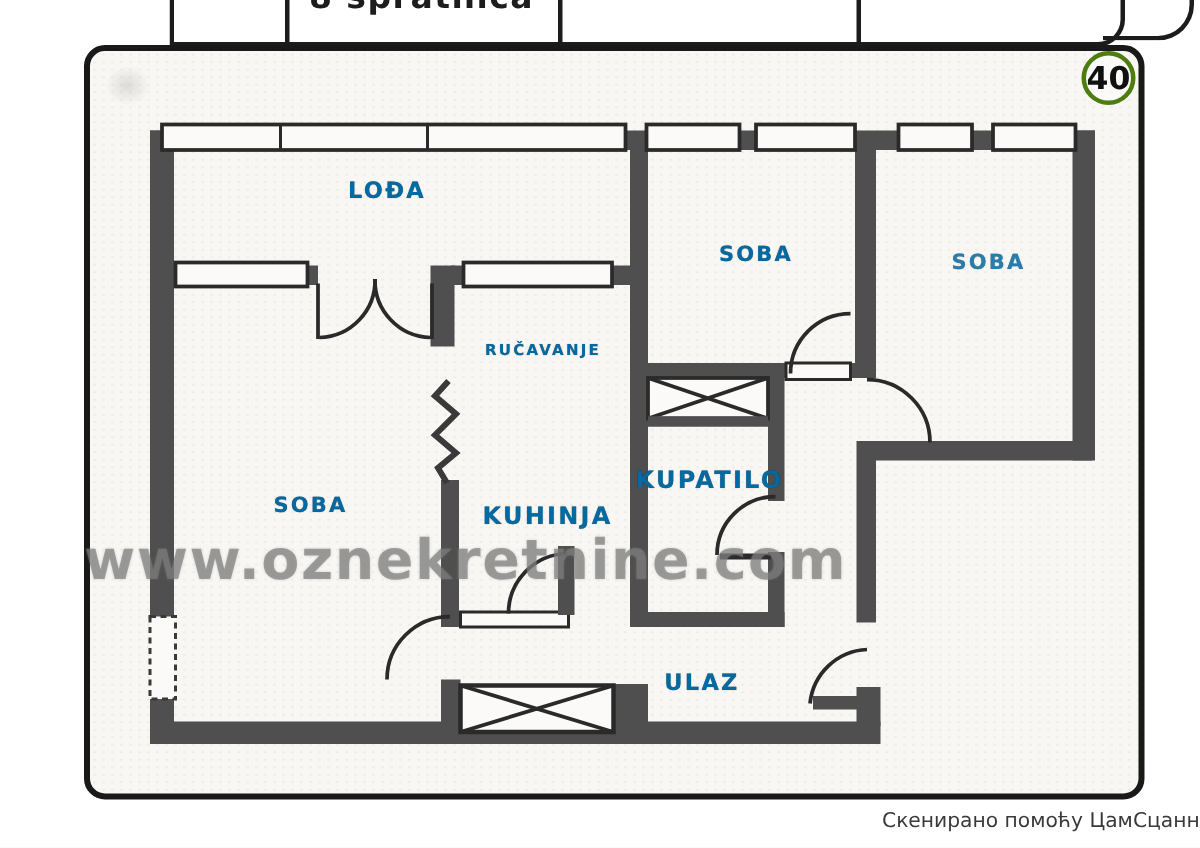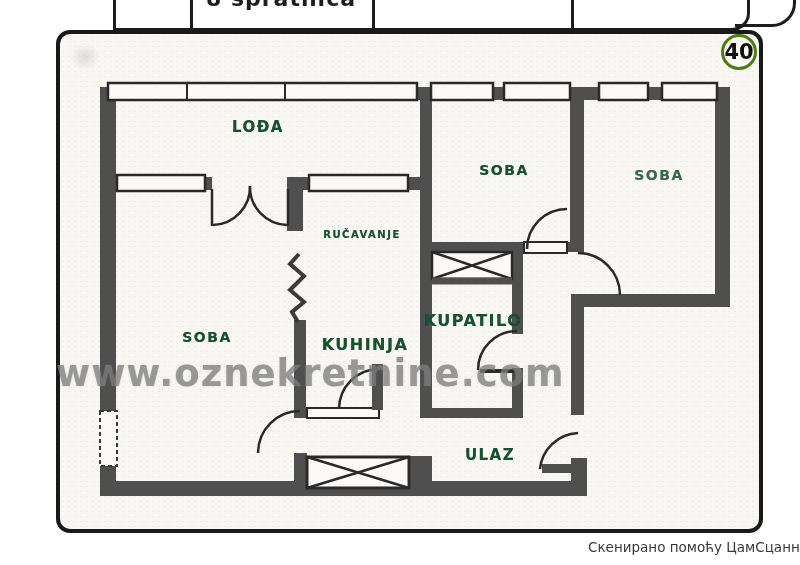--- a/index.html
+++ b/index.html
@@ -27,30 +27,30 @@
     background-size:6px 5px;}
   .smudge{position:absolute;left:68px;top:42px;width:34px;height:30px;border-radius:50%;
     background:radial-gradient(ellipse at center, rgba(110,110,110,0.20), transparent 62%);}
   .badge40{position:absolute;left:721px;top:34px;width:36px;height:36px;border-radius:50%;
     border:3px solid #4d7c0f;box-sizing:border-box;display:flex;align-items:center;justify-content:center;
     font-size:21px;font-weight:bold;color:#101010;background:rgba(255,255,255,.4);}
   
   svg.plan{position:absolute;left:0;top:0;z-index:1;pointer-events:none;}
   
   .room-label{position:absolute;transform:translate(-50%,-50%);z-index:2;
-    font-weight:bold;color:#14532d;letter-spacing:1.5px;white-space:nowrap;
+    font-weight:bold;color:#0369a1;letter-spacing:1.5px;white-space:nowrap;
     text-shadow:0 0 0.6px rgba(20,20,20,0.55);}
   .lab-loggia  {left:258px;top:127px;font-size:15px;}
   .lab-sobatop {left:504px;top:170px;font-size:14px;}
   .lab-sobarig {left:659px;top:175px;font-size:14px;opacity:.85;}
   .lab-dining  {left:362px;top:234px;font-size:10px;}
   .lab-sobalft {left:207px;top:337px;font-size:14px;}
   .lab-kitchen {left:365px;top:344px;font-size:16px;}
   .lab-bath    {left:473px;top:320px;font-size:16px;}
-  .lab-entry   {left:490px;top:455px;font-size:15px;}
+  .lab-entry   {left:468px;top:455px;font-size:15px;}
   
   .watermark{position:absolute;left:56px;top:352px;z-index:3;
     font-size:37px;font-weight:bold;letter-spacing:1px;white-space:nowrap;
     color:rgba(122,122,122,0.68);
     text-shadow:0 0 2px rgba(140,140,140,0.35);}
   
   .scanner-credit{position:absolute;left:588px;top:539px;z-index:4;
     font-size:13.5px;color:#3a3a3a;white-space:nowrap;}
 </style>
 </head>

